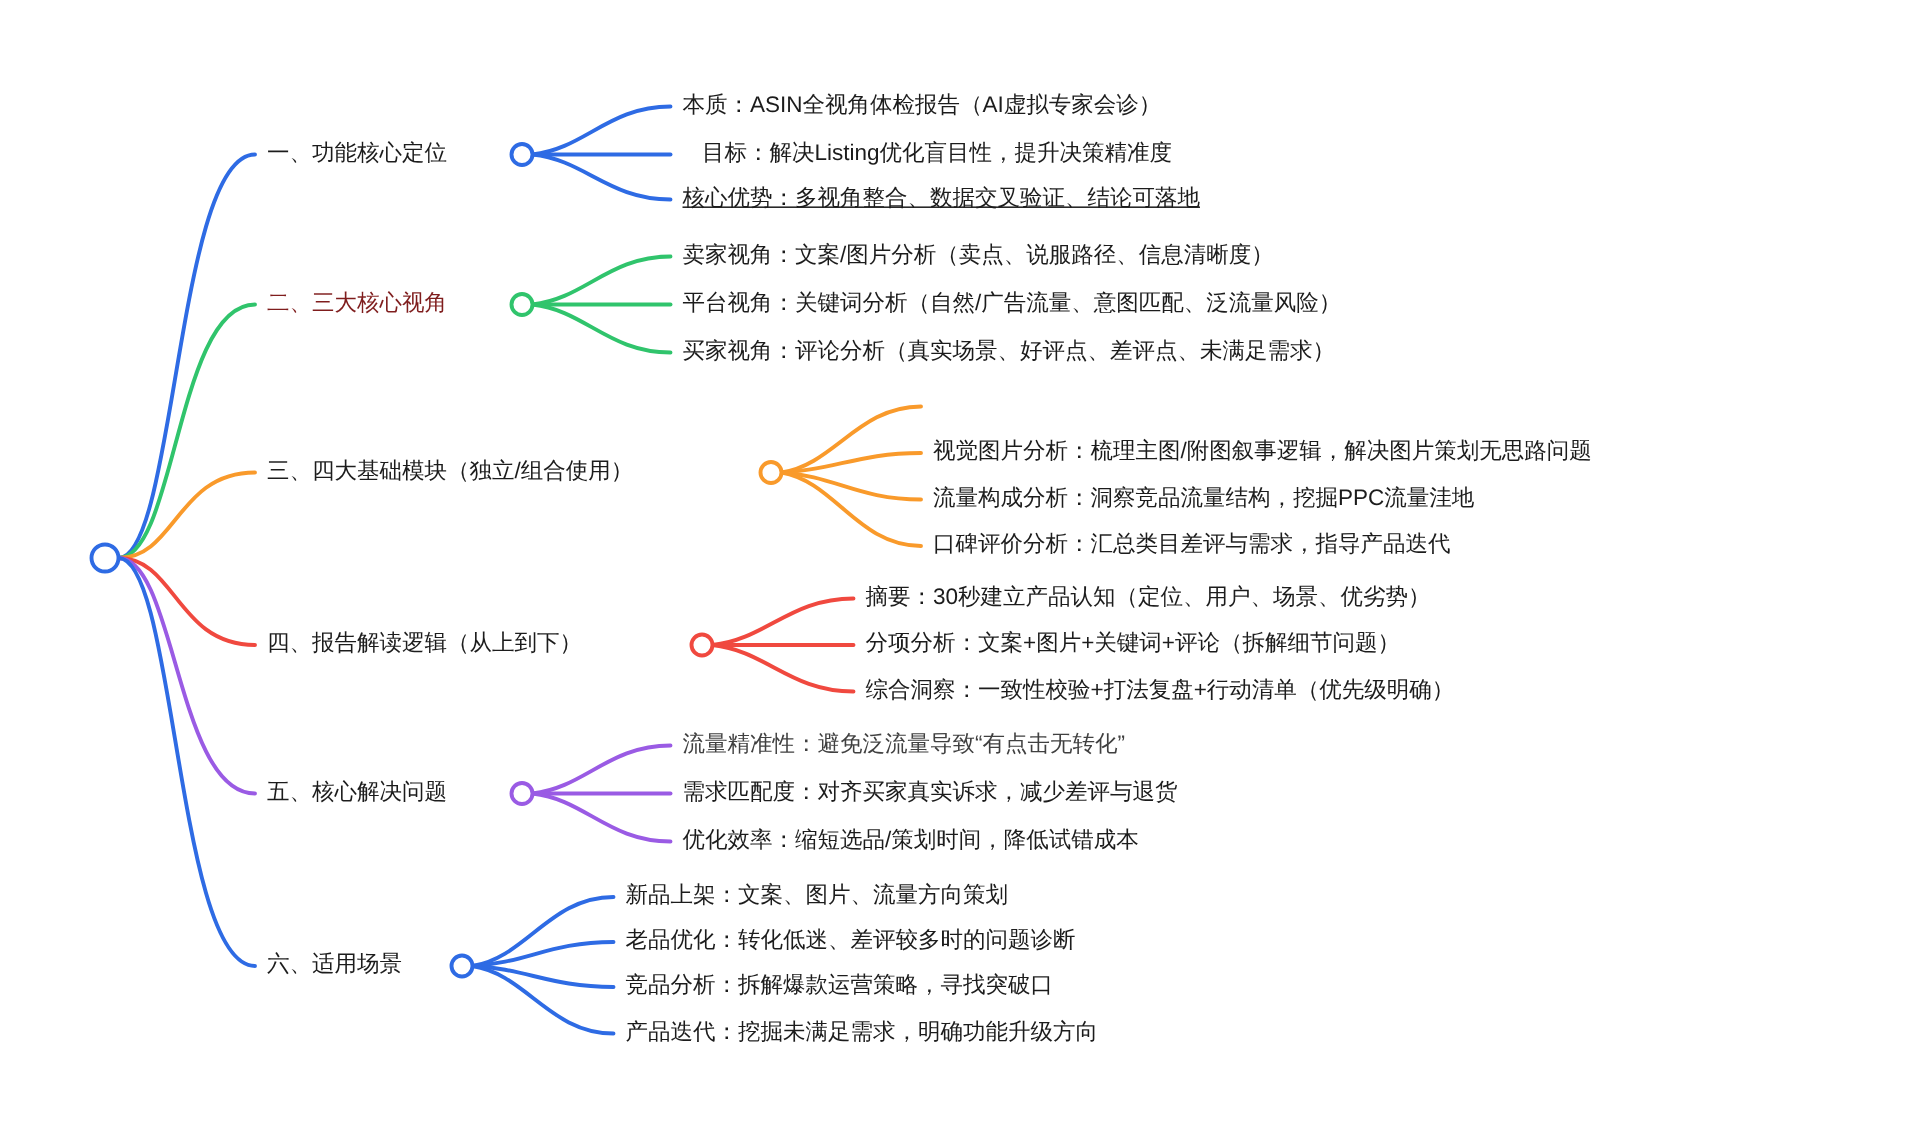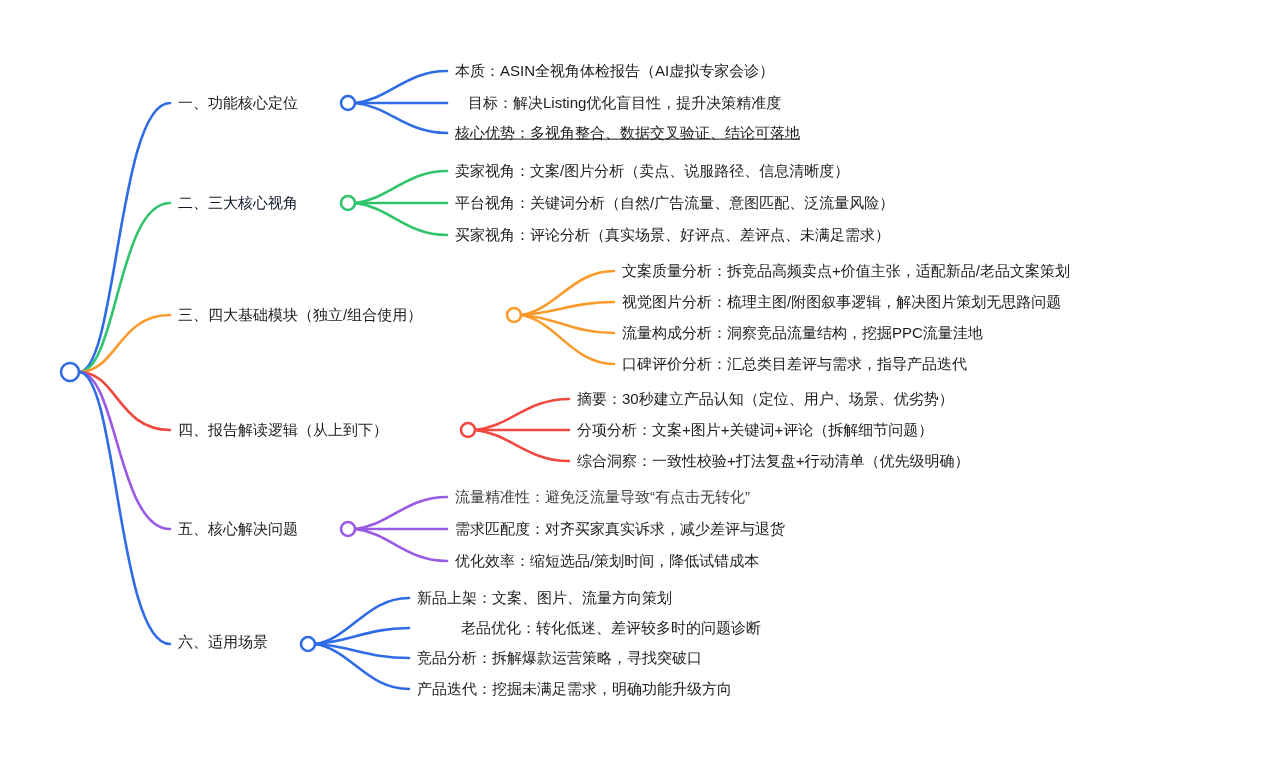--- a/index.html
+++ b/index.html
@@ -65,35 +65,34 @@
       <circle cx="514" cy="315" r="7" fill="#ffffff" stroke="#f99a2b" stroke-width="2.6"></circle>
       <circle cx="468" cy="430" r="7" fill="#ffffff" stroke="#f0493f" stroke-width="2.6"></circle>
       <circle cx="348" cy="529" r="7" fill="#ffffff" stroke="#9a5be4" stroke-width="2.6"></circle>
       <circle cx="308" cy="644" r="7" fill="#ffffff" stroke="#2e6be4" stroke-width="2.6"></circle>
       <circle cx="70" cy="372" r="9" fill="#ffffff" stroke="#2e6be4" stroke-width="2.6"></circle>
     </svg>
 <div class="node-label branch-label" style="left: 178px; top: 103px; color: rgb(28, 28, 28); text-align: right;">一、功能核心定位</div>
     <div class="node-label child-label" style="left: 455px; top: 71px; color: rgb(28, 28, 28);">本质：ASIN全视角体检报告（AI虚拟专家会诊）</div>
     <div class="node-label child-label" style="left: 455px; top: 103px; color: rgb(28, 28, 28); margin-left: 13px;">目标：解决Listing优化盲目性，提升决策精准度</div>
     <div class="node-label child-label" style="left: 455px; top: 133px; color: rgb(28, 28, 28); text-decoration: underline;">核心优势：多视角整合、数据交叉验证、结论可落地</div>
-    <div class="node-label branch-label" style="left: 178px; top: 203px; color: #0f172a;">二、三大核心视角</div>
+    <div class="node-label branch-label" style="left: 178px; top: 203px; color: #7f1d1d;">二、三大核心视角</div>
     <div class="node-label child-label" style="left: 455px; top: 171px; color: rgb(28, 28, 28);">卖家视角：文案/图片分析（卖点、说服路径、信息清晰度）</div>
     <div class="node-label child-label" style="left: 455px; top: 203px; color: rgb(28, 28, 28);">平台视角：关键词分析（自然/广告流量、意图匹配、泛流量风险）</div>
     <div class="node-label child-label" style="left: 455px; top: 235px; color: rgb(28, 28, 28);">买家视角：评论分析（真实场景、好评点、差评点、未满足需求）</div>
     <div class="node-label branch-label" style="left: 178px; top: 315px; color: rgb(28, 28, 28);">三、四大基础模块（独立/组合使用）</div>
-    <div class="node-label child-label" style="left: 622px; top: 271px; color: rgb(28, 28, 28);">文案质量分析：拆竞品高频卖点+价值主张，适配新品/老品文案策划</div>
     <div class="node-label child-label" style="left: 622px; top: 302px; color: rgb(28, 28, 28);">视觉图片分析：梳理主图/附图叙事逻辑，解决图片策划无思路问题</div>
     <div class="node-label child-label" style="left: 622px; top: 333px; color: rgb(28, 28, 28);">流量构成分析：洞察竞品流量结构，挖掘PPC流量洼地</div>
     <div class="node-label child-label" style="left: 622px; top: 364px; color: rgb(28, 28, 28);">口碑评价分析：汇总类目差评与需求，指导产品迭代</div>
     <div class="node-label branch-label" style="left: 178px; top: 430px; color: rgb(28, 28, 28);">四、报告解读逻辑（从上到下）</div>
     <div class="node-label child-label" style="left: 577px; top: 399px; color: rgb(28, 28, 28);">摘要：30秒建立产品认知（定位、用户、场景、优劣势）</div>
     <div class="node-label child-label" style="left: 577px; top: 430px; color: rgb(28, 28, 28);">分项分析：文案+图片+关键词+评论（拆解细节问题）</div>
     <div class="node-label child-label" style="left: 577px; top: 461px; color: rgb(28, 28, 28);">综合洞察：一致性校验+打法复盘+行动清单（优先级明确）</div>
     <div class="node-label branch-label" style="left: 178px; top: 529px; color: rgb(28, 28, 28);">五、核心解决问题</div>
     <div class="node-label child-label" style="left: 455px; top: 497px; color: #404040;">流量精准性：避免泛流量导致“有点击无转化”</div>
     <div class="node-label child-label" style="left: 455px; top: 529px; color: rgb(28, 28, 28);">需求匹配度：对齐买家真实诉求，减少差评与退货</div>
     <div class="node-label child-label" style="left: 455px; top: 561px; color: rgb(28, 28, 28);">优化效率：缩短选品/策划时间，降低试错成本</div>
-    <div class="node-label branch-label" style="left: 178px; top: 644px; color: rgb(28, 28, 28); font-family: Liberation Mono, monospace;">六、适用场景</div>
+    <div class="node-label branch-label" style="left: 178px; top: 644px; color: rgb(28, 28, 28);">六、适用场景</div>
     <div class="node-label child-label" style="left: 417px; top: 598px; color: rgb(28, 28, 28);">新品上架：文案、图片、流量方向策划</div>
-    <div class="node-label child-label" style="left: 417px; top: 628px; color: rgb(28, 28, 28); margin-left: 44px;">老品优化：转化低迷、差评较多时的问题诊断</div>
+    <div class="node-label child-label" style="left: 417px; top: 628px; color: rgb(28, 28, 28);">老品优化：转化低迷、差评较多时的问题诊断</div>
     <div class="node-label child-label" style="left: 417px; top: 658px; color: rgb(28, 28, 28);">竞品分析：拆解爆款运营策略，寻找突破口</div>
     <div class="node-label child-label" style="left: 417px; top: 689px; color: rgb(28, 28, 28);">产品迭代：挖掘未满足需求，明确功能升级方向</div>
   </div>
 
 </body></html>

